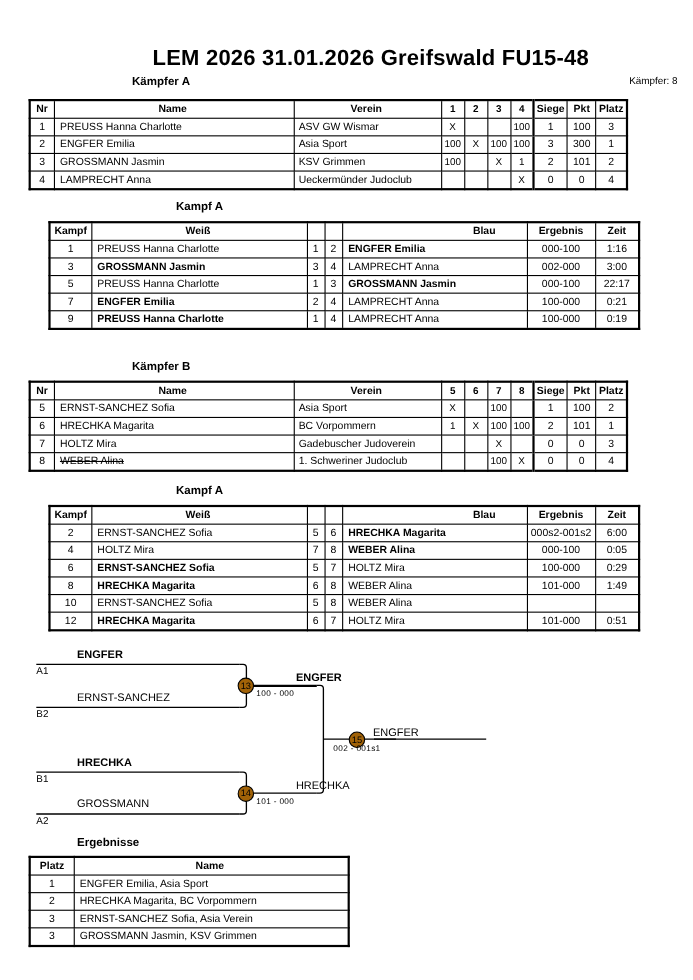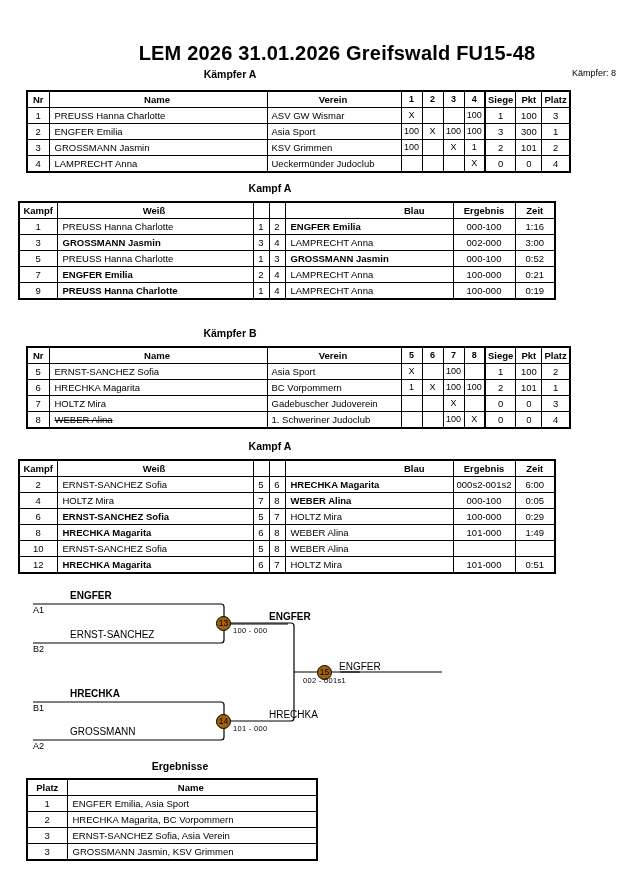--- a/index.html
+++ b/index.html
@@ -26,21 +26,21 @@
   .fighter-count {
     position: absolute; right: 14px; top: 68px;
     font-size: 9px;
     padding-left: 44px;
   }
 
   
   .caption {
     position: absolute;
     font-size: 10.5px; font-weight: bold;
-    text-align: center;
+    text-align: left;
   }
 
   
   table {
     border-collapse: collapse;
     position: absolute;
     font-size: 9.5px;
     background: #fff;
   }
   table.outlined {
@@ -69,21 +69,21 @@
   .pool-table th.c-verein { text-align: center; padding-left: 0; }
   .pool-table th.c-m,     .pool-table td.c-m     { width: 21px;  text-align: center; font-size: 9px; }
   .pool-table th.c-siege, .pool-table td.c-siege { width: 27px;  text-align: center; }
   .pool-table th.c-pkt,   .pool-table td.c-pkt   { width: 26px;  text-align: center; }
   .pool-table th.c-platz, .pool-table td.c-platz { width: 28px;  text-align: center; }
   .pool-table td.c-siege { border-left: 2px solid #000; }
   .pool-table th.c-siege { border-left: 2px solid #000; }
   .strike { text-decoration: line-through; }
 
   
-  .match-table { left: 18px; padding-left: 32px; }
+  .match-table { left: 44px; padding-left: 32px; }
   .match-table th.m-kampf, .match-table td.m-kampf { width: 38px;  text-align: center; }
   .match-table th.m-weiss, .match-table td.m-weiss { width: 196px; text-align: left; padding-left: 5px; }
   .match-table th.m-weiss  { text-align: center; padding-left: 0; }
   .match-table th.m-n1,    .match-table td.m-n1    { width: 16px;  text-align: center; }
   .match-table th.m-n2,    .match-table td.m-n2    { width: 16px;  text-align: center; }
   .match-table th.m-blau,  .match-table td.m-blau  { width: 168px; text-align: left; padding-left: 5px; }
   .match-table th.m-blau   { text-align: right; padding-right: 28px; }
   .match-table th.m-erg,   .match-table td.m-erg   { width: 62px;  text-align: center; }
   .match-table th.m-zeit,  .match-table td.m-zeit  { width: 40px;  text-align: center; }
   .bold { font-weight: bold; }
@@ -222,21 +222,21 @@
         <td class="m-erg">002-000</td>
         <td class="m-zeit">3:00</td>
       </tr>
       <tr>
         <td class="m-kampf">5</td>
         <td class="m-weiss">PREUSS Hanna Charlotte</td>
         <td class="m-n1">1</td>
         <td class="m-n2">3</td>
         <td class="m-blau bold">GROSSMANN Jasmin</td>
         <td class="m-erg">000-100</td>
-        <td class="m-zeit">0:52</td>
+        <td class="m-zeit">22:17</td>
       </tr>
       <tr>
         <td class="m-kampf">7</td>
         <td class="m-weiss bold">ENGFER Emilia</td>
         <td class="m-n1">2</td>
         <td class="m-n2">4</td>
         <td class="m-blau">LAMPRECHT Anna</td>
         <td class="m-erg">100-000</td>
         <td class="m-zeit">0:21</td>
       </tr>

